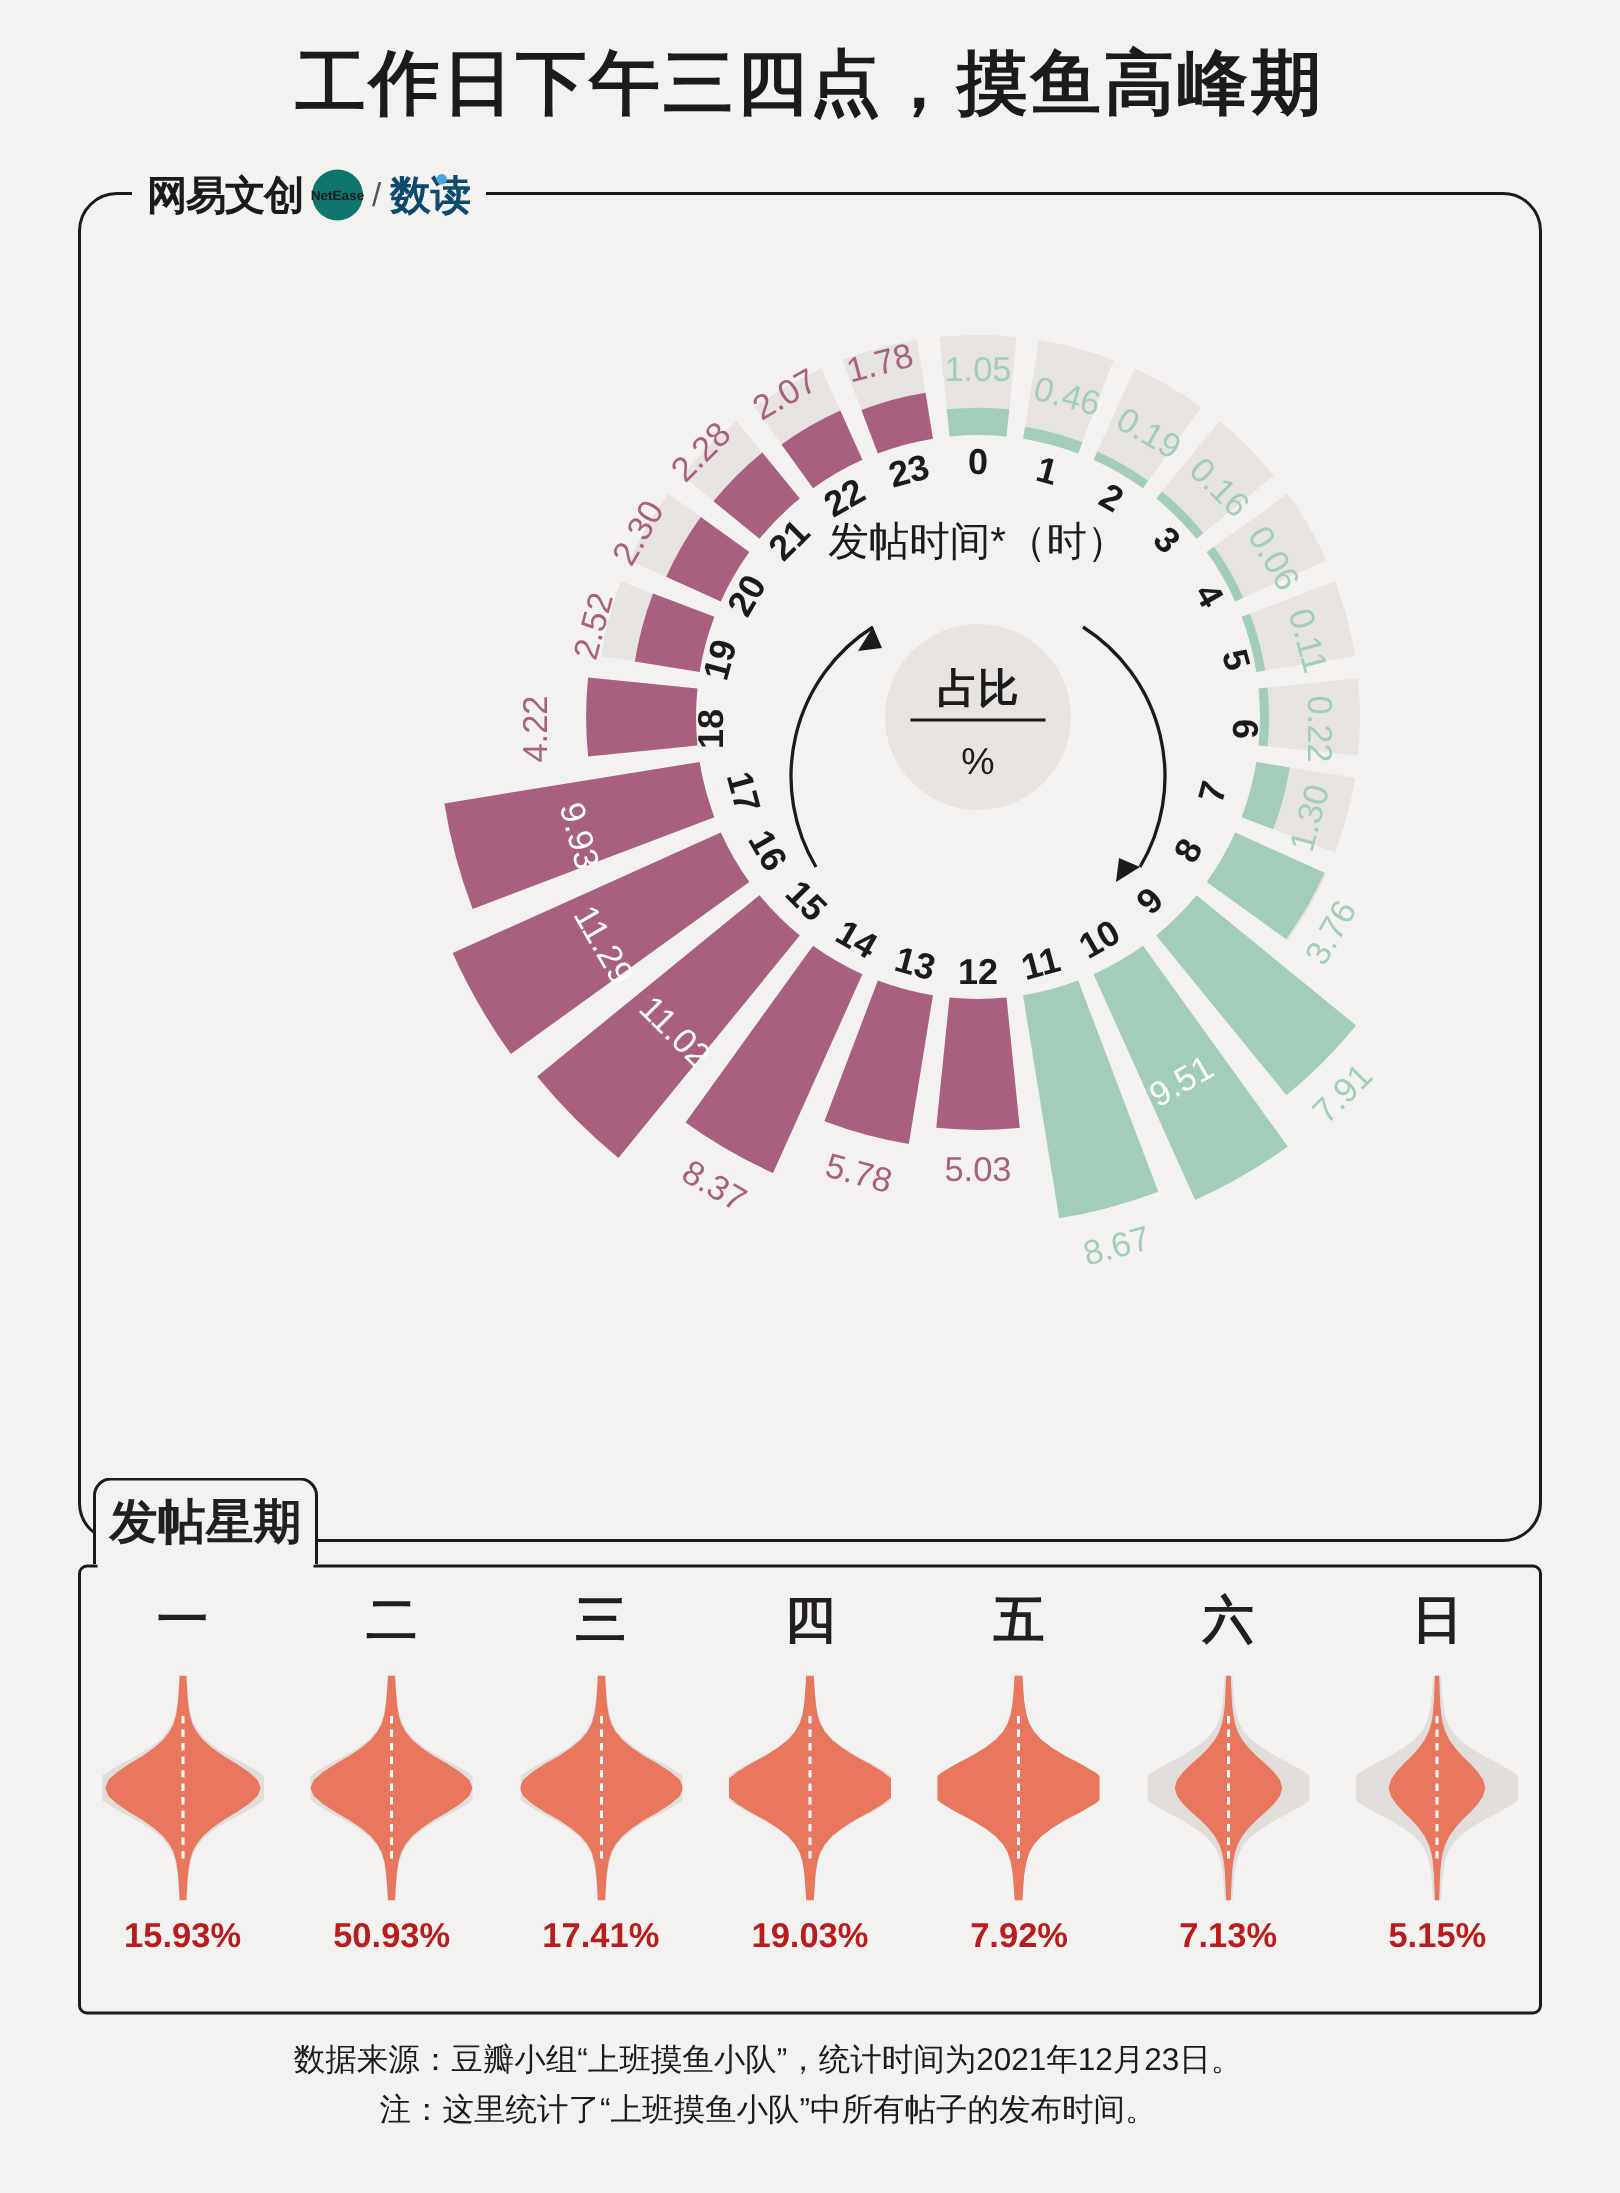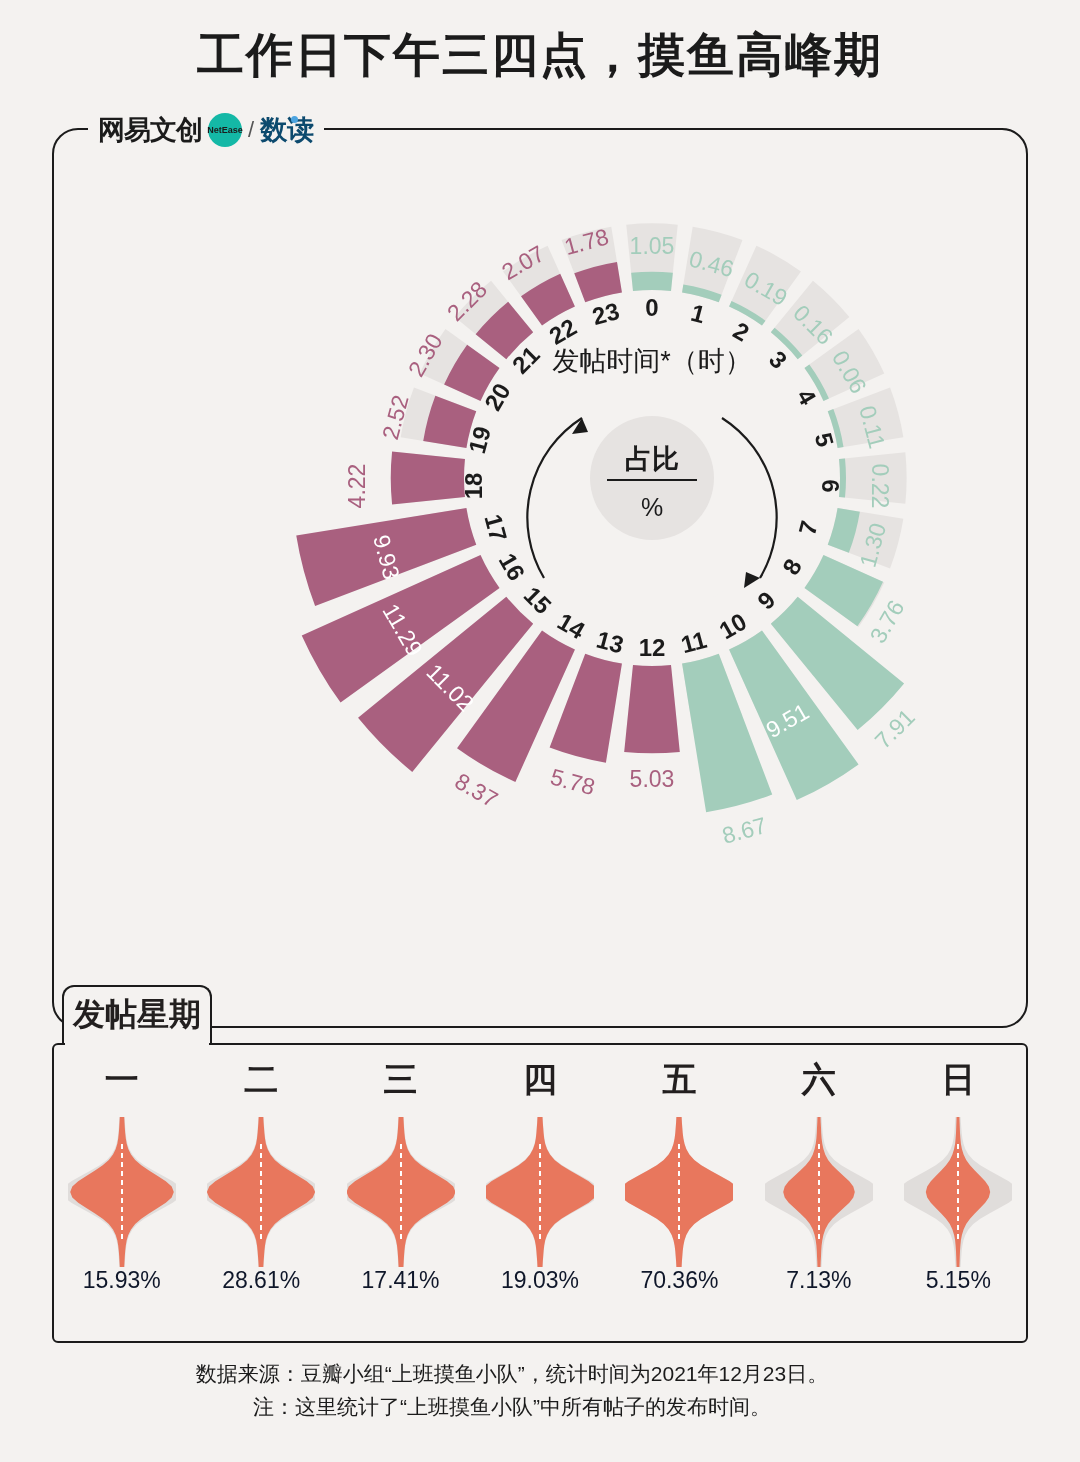--- a/index.html
+++ b/index.html
@@ -35,21 +35,21 @@
   }
   .logo-netease {
     font-size: 27px;
     font-weight: bold;
     letter-spacing: -1px;
     color: #1b1b1b;
   }
   .logo-badge {
     width: 34px; height: 34px;
     border-radius: 50%;
-    background: #14b8a6;
+    background: #0f766e;
     display: flex; align-items: center; justify-content: center;
     font-size: 9px; font-weight: bold; color: #1b1b1b;
   }
   .logo-slash { font-size: 22px; color: #555; }
   .logo-shudu {
     font-size: 27px; font-weight: bold; color: #0c4a6e;
     position: relative;
   }
   .logo-shudu .dot {
     position: absolute; width: 7px; height: 7px; border-radius: 50%;
@@ -100,21 +100,21 @@
     width: 976px; height: 300px;
     display: flex;
   }
   .wd {
     flex: 1;
     display: flex; flex-direction: column; align-items: center;
     padding-top: 14px;
   }
   .wd-name { font-size: 34px; font-weight: bold; }
   .wd-violin { margin-top: 14px; }
-  .wd-val { font-size: 23px; color: #0f172a; font-weight: 400;}
+  .wd-val { font-size: 23px; color: #b91c1c; margin-top: 10px; font-weight: 700;}
 
   .footnotes {
     position: absolute;
     left: 0; top: 1358px;
     width: 1024px;
     text-align: center;
     font-size: 21px;
     line-height: 1.55;
     color: #1b1b1b;
   }
@@ -268,21 +268,21 @@
       </svg>
       <div class="wd-val">15.93%</div>
     </div>
     <div class="wd">
       <div class="wd-name">二</div>
       <svg width="108" height="150" class="wd-violin">
         <path d="M 56.6,0.0 L 56.9,5.4 L 57.3,10.7 L 57.7,16.1 L 58.4,21.4 L 59.5,26.8 L 61.3,32.1 L 64.4,37.5 L 69.3,42.9 L 76.3,48.2 L 85.3,53.6 L 95.3,58.9 L 104.7,64.3 L 111.5,69.6 L 113.9,75.0 L 111.5,80.4 L 104.7,85.7 L 95.3,91.1 L 85.3,96.4 L 76.3,101.8 L 69.3,107.1 L 64.4,112.5 L 61.3,117.9 L 59.5,123.2 L 58.4,128.6 L 57.7,133.9 L 57.3,139.3 L 56.9,144.6 L 56.6,150.0 L 51.4,150.0 L 51.1,144.6 L 50.7,139.3 L 50.3,133.9 L 49.6,128.6 L 48.5,123.2 L 46.7,117.9 L 43.6,112.5 L 38.7,107.1 L 31.7,101.8 L 22.7,96.4 L 12.7,91.1 L 3.3,85.7 L -3.5,80.4 L -5.9,75.0 L -3.5,69.6 L 3.3,64.3 L 12.7,58.9 L 22.7,53.6 L 31.7,48.2 L 38.7,42.9 L 43.6,37.5 L 46.7,32.1 L 48.5,26.8 L 49.6,21.4 L 50.3,16.1 L 50.7,10.7 L 51.1,5.4 L 51.4,0.0 Z" fill="#e0dddb"></path>
         <path d="M 56.3,0.0 L 56.6,5.4 L 57.0,10.7 L 57.4,16.1 L 58.0,21.4 L 58.9,26.8 L 60.6,32.1 L 63.4,37.5 L 67.8,42.9 L 74.1,48.2 L 82.2,53.6 L 91.2,58.9 L 99.7,64.3 L 105.8,69.6 L 108.1,75.0 L 105.8,80.4 L 99.7,85.7 L 91.2,91.1 L 82.2,96.4 L 74.1,101.8 L 67.8,107.1 L 63.4,112.5 L 60.6,117.9 L 58.9,123.2 L 58.0,128.6 L 57.4,133.9 L 57.0,139.3 L 56.6,144.6 L 56.3,150.0 L 51.7,150.0 L 51.4,144.6 L 51.0,139.3 L 50.6,133.9 L 50.0,128.6 L 49.1,123.2 L 47.4,117.9 L 44.6,112.5 L 40.2,107.1 L 33.9,101.8 L 25.8,96.4 L 16.8,91.1 L 8.3,85.7 L 2.2,80.4 L -0.1,75.0 L 2.2,69.6 L 8.3,64.3 L 16.8,58.9 L 25.8,53.6 L 33.9,48.2 L 40.2,42.9 L 44.6,37.5 L 47.4,32.1 L 49.1,26.8 L 50.0,21.4 L 50.6,16.1 L 51.0,10.7 L 51.4,5.4 L 51.7,0.0 Z" fill="#e8775d"></path>
         <line x1="54" x2="54" y1="27" y2="122.99999999999999" stroke="#ffffff" stroke-width="2" stroke-dasharray="5 4"></line>
       </svg>
-      <div class="wd-val">28.61%</div>
+      <div class="wd-val">50.93%</div>
     </div>
     <div class="wd">
       <div class="wd-name">三</div>
       <svg width="108" height="150" class="wd-violin">
         <path d="M 56.6,0.0 L 56.9,5.4 L 57.3,10.7 L 57.7,16.1 L 58.4,21.4 L 59.5,26.8 L 61.3,32.1 L 64.4,37.5 L 69.3,42.9 L 76.3,48.2 L 85.3,53.6 L 95.3,58.9 L 104.7,64.3 L 111.5,69.6 L 113.9,75.0 L 111.5,80.4 L 104.7,85.7 L 95.3,91.1 L 85.3,96.4 L 76.3,101.8 L 69.3,107.1 L 64.4,112.5 L 61.3,117.9 L 59.5,123.2 L 58.4,128.6 L 57.7,133.9 L 57.3,139.3 L 56.9,144.6 L 56.6,150.0 L 51.4,150.0 L 51.1,144.6 L 50.7,139.3 L 50.3,133.9 L 49.6,128.6 L 48.5,123.2 L 46.7,117.9 L 43.6,112.5 L 38.7,107.1 L 31.7,101.8 L 22.7,96.4 L 12.7,91.1 L 3.3,85.7 L -3.5,80.4 L -5.9,75.0 L -3.5,69.6 L 3.3,64.3 L 12.7,58.9 L 22.7,53.6 L 31.7,48.2 L 38.7,42.9 L 43.6,37.5 L 46.7,32.1 L 48.5,26.8 L 49.6,21.4 L 50.3,16.1 L 50.7,10.7 L 51.1,5.4 L 51.4,0.0 Z" fill="#e0dddb"></path>
         <path d="M 56.4,0.0 L 56.7,5.4 L 57.0,10.7 L 57.4,16.1 L 58.0,21.4 L 59.0,26.8 L 60.6,32.1 L 63.4,37.5 L 67.9,42.9 L 74.3,48.2 L 82.4,53.6 L 91.6,58.9 L 100.1,64.3 L 106.3,69.6 L 108.5,75.0 L 106.3,80.4 L 100.1,85.7 L 91.6,91.1 L 82.4,96.4 L 74.3,101.8 L 67.9,107.1 L 63.4,112.5 L 60.6,117.9 L 59.0,123.2 L 58.0,128.6 L 57.4,133.9 L 57.0,139.3 L 56.7,144.6 L 56.4,150.0 L 51.6,150.0 L 51.3,144.6 L 51.0,139.3 L 50.6,133.9 L 50.0,128.6 L 49.0,123.2 L 47.4,117.9 L 44.6,112.5 L 40.1,107.1 L 33.7,101.8 L 25.6,96.4 L 16.4,91.1 L 7.9,85.7 L 1.7,80.4 L -0.5,75.0 L 1.7,69.6 L 7.9,64.3 L 16.4,58.9 L 25.6,53.6 L 33.7,48.2 L 40.1,42.9 L 44.6,37.5 L 47.4,32.1 L 49.0,26.8 L 50.0,21.4 L 50.6,16.1 L 51.0,10.7 L 51.3,5.4 L 51.6,0.0 Z" fill="#e8775d"></path>
         <line x1="54" x2="54" y1="27" y2="122.99999999999999" stroke="#ffffff" stroke-width="2" stroke-dasharray="5 4"></line>
       </svg>
       <div class="wd-val">17.41%</div>
     </div>
@@ -295,21 +295,21 @@
       </svg>
       <div class="wd-val">19.03%</div>
     </div>
     <div class="wd">
       <div class="wd-name">五</div>
       <svg width="108" height="150" class="wd-violin">
         <path d="M 56.6,0.0 L 56.9,5.4 L 57.3,10.7 L 57.7,16.1 L 58.4,21.4 L 59.5,26.8 L 61.3,32.1 L 64.4,37.5 L 69.3,42.9 L 76.3,48.2 L 85.3,53.6 L 95.3,58.9 L 104.7,64.3 L 111.5,69.6 L 113.9,75.0 L 111.5,80.4 L 104.7,85.7 L 95.3,91.1 L 85.3,96.4 L 76.3,101.8 L 69.3,107.1 L 64.4,112.5 L 61.3,117.9 L 59.5,123.2 L 58.4,128.6 L 57.7,133.9 L 57.3,139.3 L 56.9,144.6 L 56.6,150.0 L 51.4,150.0 L 51.1,144.6 L 50.7,139.3 L 50.3,133.9 L 49.6,128.6 L 48.5,123.2 L 46.7,117.9 L 43.6,112.5 L 38.7,107.1 L 31.7,101.8 L 22.7,96.4 L 12.7,91.1 L 3.3,85.7 L -3.5,80.4 L -5.9,75.0 L -3.5,69.6 L 3.3,64.3 L 12.7,58.9 L 22.7,53.6 L 31.7,48.2 L 38.7,42.9 L 43.6,37.5 L 46.7,32.1 L 48.5,26.8 L 49.6,21.4 L 50.3,16.1 L 50.7,10.7 L 51.1,5.4 L 51.4,0.0 Z" fill="#e0dddb"></path>
         <path d="M 56.6,0.0 L 56.9,5.4 L 57.3,10.7 L 57.7,16.1 L 58.4,21.4 L 59.5,26.8 L 61.3,32.1 L 64.4,37.5 L 69.3,42.9 L 76.3,48.2 L 85.3,53.6 L 95.3,58.9 L 104.7,64.3 L 111.5,69.6 L 113.9,75.0 L 111.5,80.4 L 104.7,85.7 L 95.3,91.1 L 85.3,96.4 L 76.3,101.8 L 69.3,107.1 L 64.4,112.5 L 61.3,117.9 L 59.5,123.2 L 58.4,128.6 L 57.7,133.9 L 57.3,139.3 L 56.9,144.6 L 56.6,150.0 L 51.4,150.0 L 51.1,144.6 L 50.7,139.3 L 50.3,133.9 L 49.6,128.6 L 48.5,123.2 L 46.7,117.9 L 43.6,112.5 L 38.7,107.1 L 31.7,101.8 L 22.7,96.4 L 12.7,91.1 L 3.3,85.7 L -3.5,80.4 L -5.9,75.0 L -3.5,69.6 L 3.3,64.3 L 12.7,58.9 L 22.7,53.6 L 31.7,48.2 L 38.7,42.9 L 43.6,37.5 L 46.7,32.1 L 48.5,26.8 L 49.6,21.4 L 50.3,16.1 L 50.7,10.7 L 51.1,5.4 L 51.4,0.0 Z" fill="#e8775d"></path>
         <line x1="54" x2="54" y1="27" y2="122.99999999999999" stroke="#ffffff" stroke-width="2" stroke-dasharray="5 4"></line>
       </svg>
-      <div class="wd-val">70.36%</div>
+      <div class="wd-val">7.92%</div>
     </div>
     <div class="wd">
       <div class="wd-name">六</div>
       <svg width="108" height="150" class="wd-violin">
         <path d="M 56.6,0.0 L 56.9,5.4 L 57.3,10.7 L 57.7,16.1 L 58.4,21.4 L 59.5,26.8 L 61.3,32.1 L 64.4,37.5 L 69.3,42.9 L 76.3,48.2 L 85.3,53.6 L 95.3,58.9 L 104.7,64.3 L 111.5,69.6 L 113.9,75.0 L 111.5,80.4 L 104.7,85.7 L 95.3,91.1 L 85.3,96.4 L 76.3,101.8 L 69.3,107.1 L 64.4,112.5 L 61.3,117.9 L 59.5,123.2 L 58.4,128.6 L 57.7,133.9 L 57.3,139.3 L 56.9,144.6 L 56.6,150.0 L 51.4,150.0 L 51.1,144.6 L 50.7,139.3 L 50.3,133.9 L 49.6,128.6 L 48.5,123.2 L 46.7,117.9 L 43.6,112.5 L 38.7,107.1 L 31.7,101.8 L 22.7,96.4 L 12.7,91.1 L 3.3,85.7 L -3.5,80.4 L -5.9,75.0 L -3.5,69.6 L 3.3,64.3 L 12.7,58.9 L 22.7,53.6 L 31.7,48.2 L 38.7,42.9 L 43.6,37.5 L 46.7,32.1 L 48.5,26.8 L 49.6,21.4 L 50.3,16.1 L 50.7,10.7 L 51.1,5.4 L 51.4,0.0 Z" fill="#e0dddb"></path>
         <path d="M 55.5,0.0 L 55.7,5.4 L 56.0,10.7 L 56.2,16.1 L 56.6,21.4 L 57.3,26.8 L 58.4,32.1 L 60.2,37.5 L 63.1,42.9 L 67.3,48.2 L 72.7,53.6 L 78.6,58.9 L 84.3,64.3 L 88.3,69.6 L 89.8,75.0 L 88.3,80.4 L 84.3,85.7 L 78.6,91.1 L 72.7,96.4 L 67.3,101.8 L 63.1,107.1 L 60.2,112.5 L 58.4,117.9 L 57.3,123.2 L 56.6,128.6 L 56.2,133.9 L 56.0,139.3 L 55.7,144.6 L 55.5,150.0 L 52.5,150.0 L 52.3,144.6 L 52.0,139.3 L 51.8,133.9 L 51.4,128.6 L 50.7,123.2 L 49.6,117.9 L 47.8,112.5 L 44.9,107.1 L 40.7,101.8 L 35.3,96.4 L 29.4,91.1 L 23.7,85.7 L 19.7,80.4 L 18.2,75.0 L 19.7,69.6 L 23.7,64.3 L 29.4,58.9 L 35.3,53.6 L 40.7,48.2 L 44.9,42.9 L 47.8,37.5 L 49.6,32.1 L 50.7,26.8 L 51.4,21.4 L 51.8,16.1 L 52.0,10.7 L 52.3,5.4 L 52.5,0.0 Z" fill="#e8775d"></path>
         <line x1="54" x2="54" y1="27" y2="122.99999999999999" stroke="#ffffff" stroke-width="2" stroke-dasharray="5 4"></line>
       </svg>
       <div class="wd-val">7.13%</div>
     </div>

